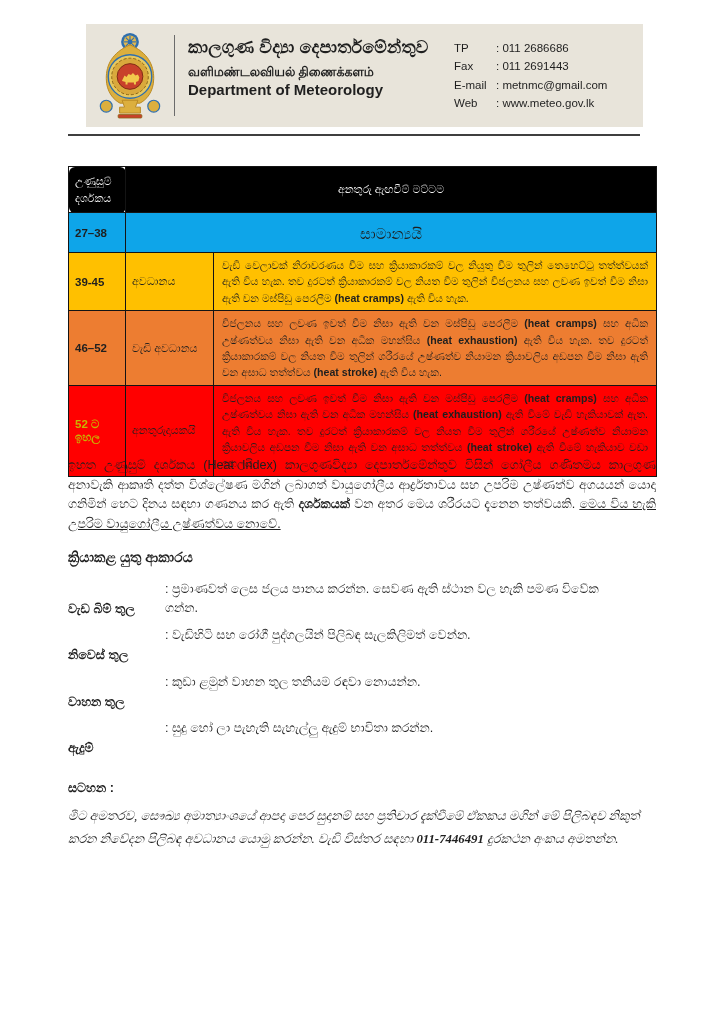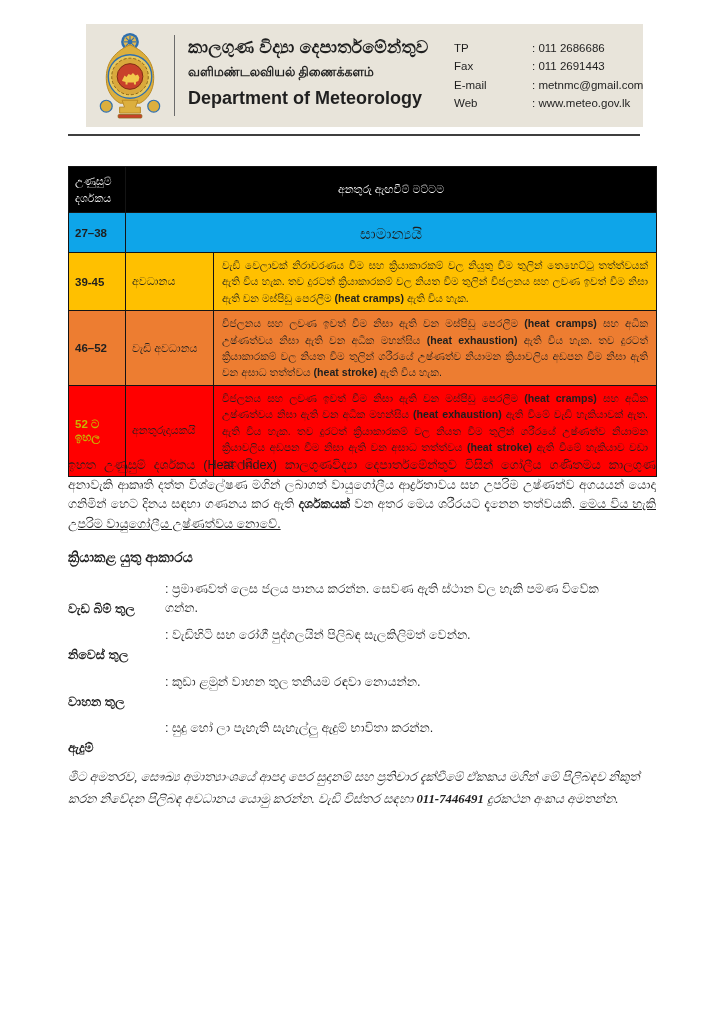--- a/index.html
+++ b/index.html
@@ -10,34 +10,34 @@
     overflow:hidden; margin:0 auto;
   }
 
   
   .header-band { position:absolute; left:86px; top:24px; width:557px; height:103px; background:#e8e4da; }
   .emblem { position:absolute; left:12px; top:7px; width:64px; height:89px; }
   .v-divider { position:absolute; left:88px; top:11px; width:1px; height:81px; background:#6b6b6b; }
   .titles { position:absolute; left:102px; top:13px; }
   .title-si { font-size:17.5px; font-weight:700; letter-spacing:.2px; }
   .title-ta { font-size:12.5px; font-weight:700; margin-top:7px; font-family:"Liberation Serif","DejaVu Serif",serif; }
-  .title-en { font-size:18px; font-weight:700; margin-top:7px; }
+  .title-en { font-size:15px; font-weight:700; }
   .contacts { position:absolute; left:368px; top:15px; font-size:11.5px; line-height:1.6; }
-  .contact-row { display:flex;gap:36px; }
+  .contact-row { display:flex; }
   .contact-label { width:42px; flex:none; }
   .contact-value { white-space:nowrap; }
 
   .rule { position:absolute; left:68px; top:134px; width:572px; border-top:2px solid #3f3f3f; }
 
   
   .heat-table { position:absolute; left:68px; top:166px; border-collapse:collapse; table-layout:fixed; width:588px; }
   .heat-table td, .heat-table th { border:1px solid #141414; vertical-align:middle; }
   .thead-row { background:#000000; color:#ffffff; }
   .thead-row th { font-weight:400; font-size:11px; }
-  .th-index { text-align:left; padding:6px 4px 6px 6px; white-space:pre-line; line-height:1.5; height:44px; }
+  .th-index { text-align:left; padding:6px 4px 6px 6px; white-space:pre-line; line-height:1.5; height:44px;border-radius:6px; }
   .th-level { text-align:center; }
   .cell-range { font-weight:700; font-size:11.5px; padding-left:6px; }
   .cell-level { font-size:11px; padding-left:6px; }
   .cell-desc  { font-size:10.6px; line-height:1.55; padding:4px 8px; text-align:justify; vertical-align:middle; }
   .cell-normal { text-align:center; vertical-align:top; padding-top:3px; font-size:15px; }
   .pre { white-space:pre-line; }
 
   
   .content { position:absolute; left:68px; top:456px; width:588px; font-size:12.6px; line-height:1.55; }
   .para { text-align:justify; margin-bottom:13px; }
@@ -162,16 +162,17 @@
     </div>
     <div class="action-row">
       <span class="action-label">වාහන තුල</span>
       <span class="action-text">: කුඩා ළමුන් වාහන තුල තනියම රඳවා නොයන්න.</span>
     </div>
     <div class="action-row">
       <span class="action-label">ඇදුම්</span>
       <span class="action-text">: සුදු හෝ ලා පැහැති සැහැල්ලු ඇදුම් භාවිතා කරන්න.</span>
     </div>
 
+    <div class="note-heading">සටහන :</div>
     <p class="note-body"><span>මීට අමතරව,  සෞඛ්‍ය අමාත්‍යාංශයේ ආපදා පෙර සුදානම් සහ ප්‍රතිචාර දැක්වීමේ ඒකකය මගින් මේ පිලිබඳව නිකුත් කරන නිවේදන පිලිබඳ අවධානය යොමු කරන්න. වැඩි විස්තර සඳහා </span><span style="font-weight: 700;">011-7446491</span><span> දුරකථන අංකය අමතන්න.</span></p>
   </div>
 
 </div>
 
 </body></html>

